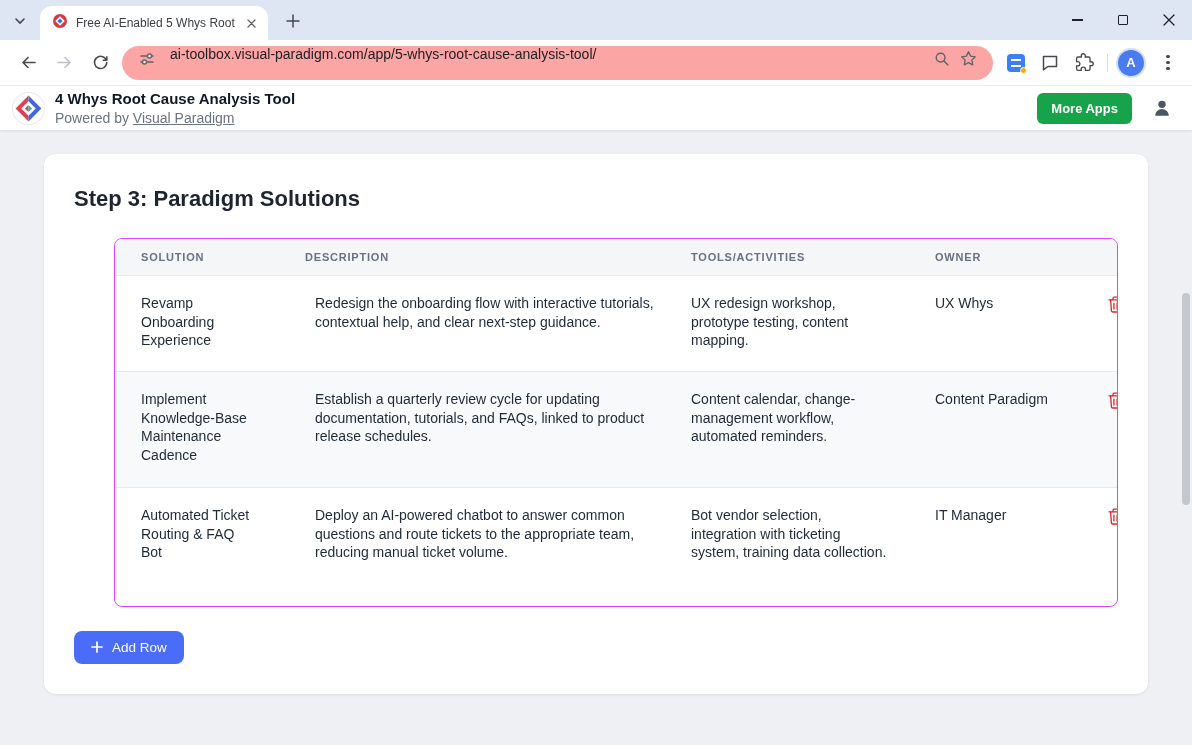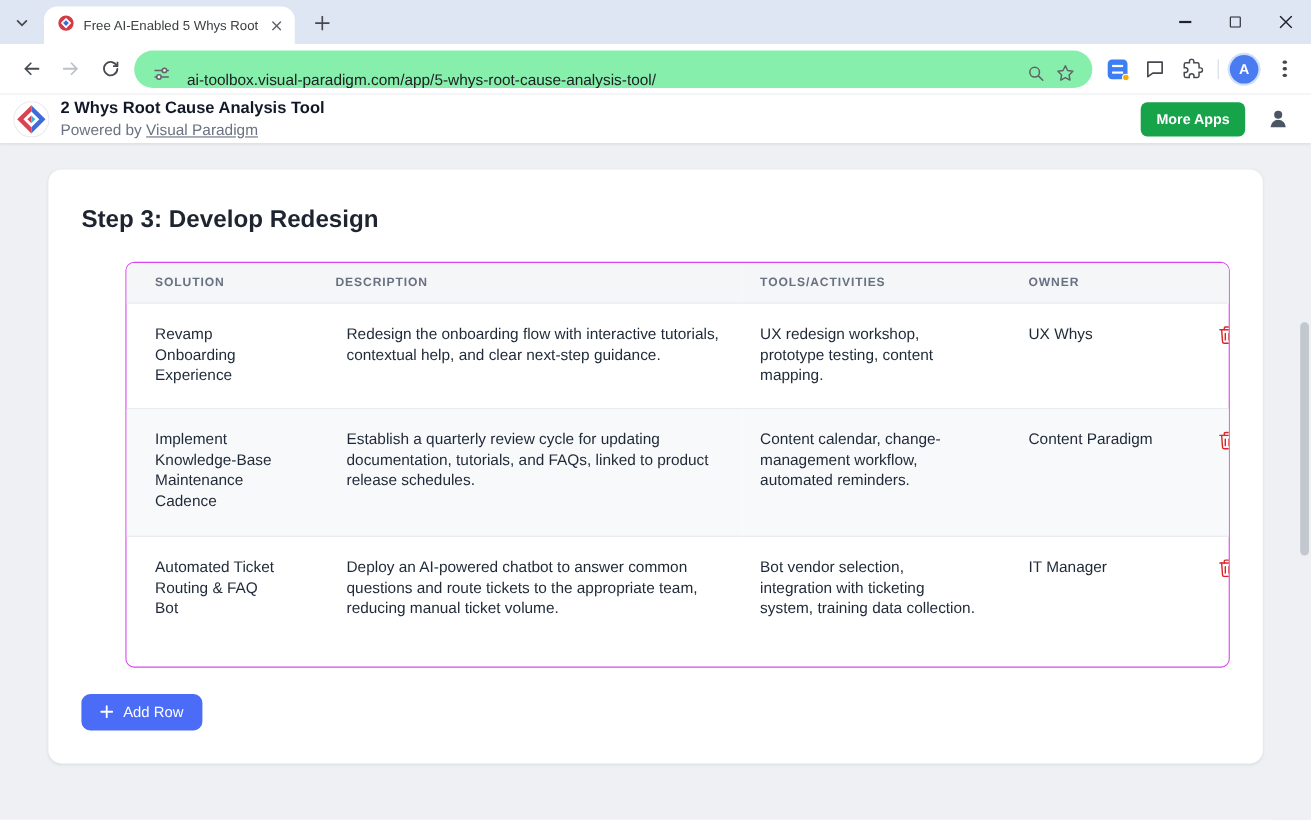--- a/index.html
+++ b/index.html
@@ -15,21 +15,21 @@
   .tab-close { width:17px; height:17px; border-radius:50%; display:flex; align-items:center; justify-content:center; flex:none; }
   .new-tab { position:absolute; left:282px; top:10px; width:21px; height:21px; display:flex; align-items:center; justify-content:center; border-radius:50%; }
   .win-controls { position:absolute; right:0; top:0; height:40px; display:flex; }
   .win-btn { width:46px; height:40px; display:flex; align-items:center; justify-content:center; }
   .min-glyph { width:11px; height:1.4px; background:#1f2329; }
   .max-glyph { width:10px; height:10px; border:1.3px solid #1f2329; border-radius:1px; }
 
   
   .toolbar { position:absolute; top:40px; left:0; right:0; height:46px; background:#fff; display:flex; align-items:center; padding:0 10px; border-bottom:1px solid #edeff2; }
   .nav-icon { width:30px; height:30px; display:flex; align-items:center; justify-content:center; border-radius:50%; margin:0 3px; flex:none; }
-  .omnibox { flex:1; height:34px; background:#86efac; border-radius:17px; display:flex; align-items:flex-end; padding:0 12px; margin:0 6px 0 4px; min-width:0; }
+  .omnibox { flex:1; height:34px; background:#fca5a5; border-radius:17px; display:flex; align-items:flex-start; padding:0 12px; margin:0 6px 0 4px; min-width:0; }
   .omni-url { flex:1; font-size:14px; color:#202124; margin-left:10px; white-space:nowrap; overflow:hidden; }
   .omni-icon { width:26px; height:26px; display:flex; align-items:center; justify-content:center; border-radius:50%; flex:none; }
   .ext-icon { width:28px; height:28px; display:flex; align-items:center; justify-content:center; border-radius:50%; margin:0 3px; flex:none; position:relative; }
   .ext-blue { width:18px; height:18px; border-radius:4px; background:#3d7ef5; display:flex; align-items:center; justify-content:center; }
   .ext-blue-bars { width:10px; height:8px; border-top:2px solid #fff; border-bottom:2px solid #fff; }
   .ext-badge { position:absolute; right:3px; bottom:3px; width:7px; height:7px; border-radius:50%; background:#f9ab00; border:1.5px solid #fff; }
   .tb-sep { width:1px; height:18px; background:#d6dae0; margin:0 6px; flex:none; }
   .avatar { width:26px; height:26px; border-radius:50%; background:#4a7bf0; color:#fff; font-size:13px; font-weight:bold; display:flex; align-items:center; justify-content:center; margin:0 4px; box-shadow:0 0 0 2px #cfe0fb; flex:none; }
   .kebab { width:28px; height:28px; display:flex; align-items:center; justify-content:center; margin-left:6px; flex:none; }
   .kebab-dot { width:3.4px; height:3.4px; border-radius:50%; background:#45484d; box-shadow:0 6px 0 #45484d, 0 -6px 0 #45484d; }
@@ -189,39 +189,39 @@
       <svg width="33" height="33" viewBox="0 0 32 32">
           <circle cx="16" cy="16" r="15.5" fill="#fff" stroke="#e8eaee"></circle>
           <polygon points="16,3.5 3.5,16 16,28.5" fill="#d94452"></polygon>
           <polygon points="16,3.5 28.5,16 16,28.5" fill="#3f6ad8"></polygon>
           <polygon points="16,9 9,16 16,23 23,16" fill="#fff"></polygon>
           <polygon points="16,12.5 12.5,16 16,19.5" fill="#d94452"></polygon>
           <polygon points="16,12.5 19.5,16 16,19.5" fill="#2fb1e3"></polygon>
         </svg>
     </span>
     <div class="app-titles">
-      <div class="app-title">2 Whys Root Cause Analysis Tool</div>
+      <div class="app-title">4 Whys Root Cause Analysis Tool</div>
       <div class="app-sub">
         <span>Powered by</span>
         <span class="app-sub-link">Visual Paradigm</span>
       </div>
     </div>
     <button class="more-apps">More Apps</button>
     <button class="user-btn">
       <svg width="22" height="22" viewBox="0 0 24 24">
           <circle cx="12" cy="8" r="4" fill="#4b5563"></circle>
           <path d="M4.5 20.5a7.5 7.5 0 0 1 15 0z" fill="#4b5563"></path>
         </svg>
     </button>
   </div>
 
   <div class="page">
 
     <div class="card">
-      <h1 class="step-heading">Step 3: Develop Redesign</h1>
+      <h1 class="step-heading">Step 3: Paradigm Solutions</h1>
 
       <div class="tbl-wrap">
         <table class="data-table">
           <colgroup>
               <col class="c-sol">
               <col class="c-desc">
               <col class="c-tools">
               <col class="c-owner">
               <col class="c-act">
             </colgroup>

